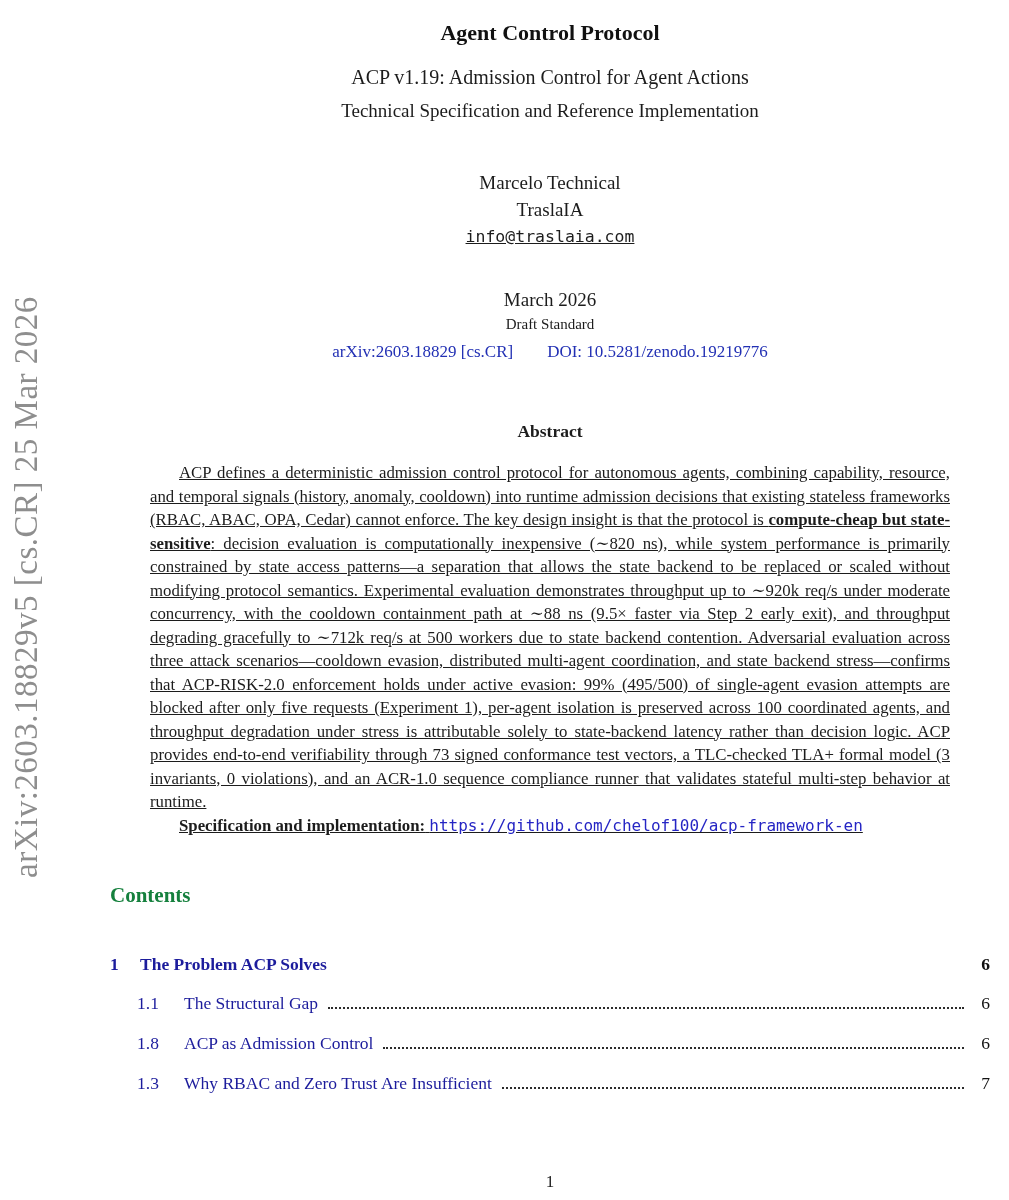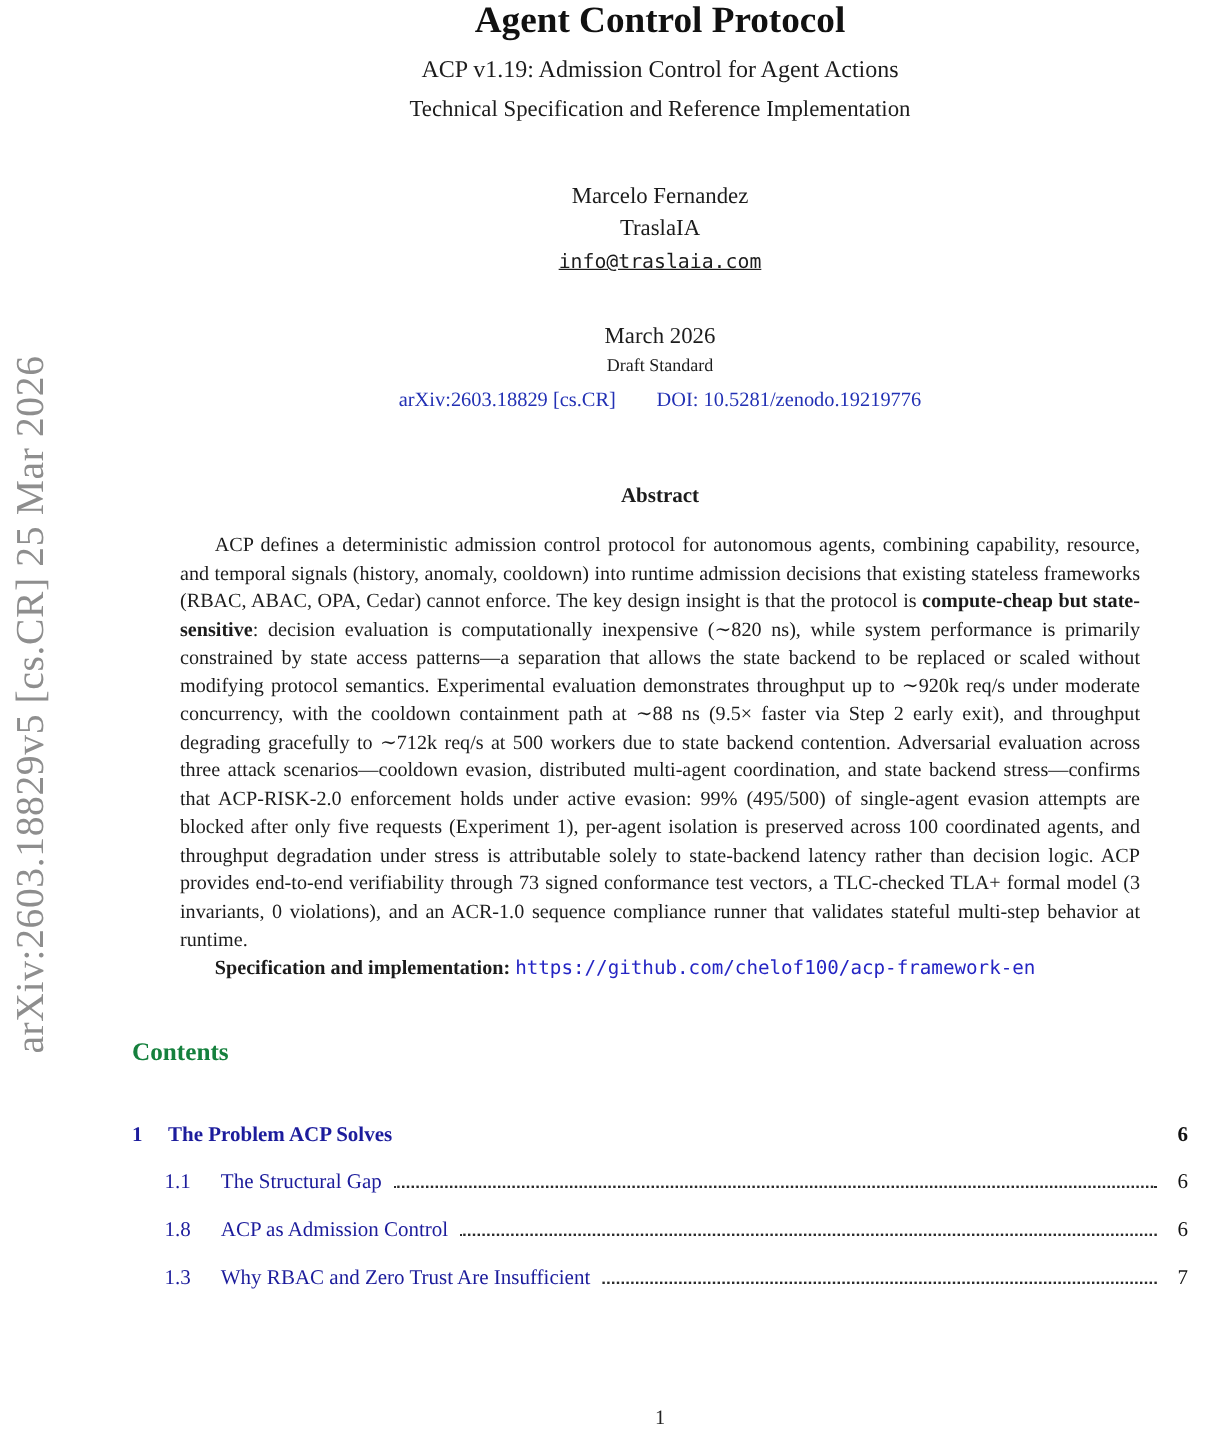--- a/index.html
+++ b/index.html
@@ -24,22 +24,22 @@
     color: var(--watermark-gray, #8e8e8e);
     white-space: nowrap;
     letter-spacing: 0.5px;
   }
 
   .main { position: absolute; top: 0; left: 110px; width: 880px; }
 
   .center { text-align: center; }
 
   .paper-title {
-    margin: 0; padding-top: 0;
-    font-size: 31px; font-weight: bold;
+    margin: 16px; padding-top: 0;
+    font-size: 22px; font-weight: bold;
     line-height: 34px;
     color: var(--title-text, #111111);
   }
   .subtitle1 { margin-top: 13px; font-size: 20px; }
   .subtitle2 { margin-top: 11px; font-size: 19px; }
 
   .author-block { margin-top: 47px; font-size: 19px; line-height: 27px; }
   .mono { font-family: "DejaVu Sans Mono", "Liberation Mono", monospace; font-size: 16.5px; text-decoration: underline; }
   a, .link { text-decoration: none; }
   .url-blue { color: var(--url-blue, #2525c4); }
@@ -55,20 +55,21 @@
     margin-top: 57px;
     font-size: 17.5px; font-weight: bold;
     text-align: center;
   }
   .abstract-body {
     margin: 19px auto 0 auto;
     width: 800px;
     font-size: 16.8px;
     line-height: 23.5px;
     text-align: justify;
+    text-decoration: underline;
   }
   .abstract-body p { margin: 0; text-indent: 29px; }
   .spec-line { margin-top: 0; }
   .spec-line .mono { font-size: 16px; }
 
   .contents-heading {
     margin-top: 46px;
     font-size: 21px; font-weight: bold;
     color: #15803d;
   }
@@ -105,21 +106,21 @@
   <div class="watermark">arXiv:2603.18829v5  [cs.CR]  25 Mar 2026</div>
 
   <div class="main">
     <div class="center">
       <h1 class="paper-title">Agent Control Protocol</h1>
       <div class="subtitle1">ACP v1.19: Admission Control for Agent Actions</div>
       <div class="subtitle2">Technical Specification and Reference Implementation</div>
     </div>
 
     <div class="author-block center">
-      <div>Marcelo Fernandez</div>
+      <div>Marcelo Technical</div>
       <div>TraslaIA</div>
       <div class="mono">info@traslaia.com</div>
     </div>
 
     <div class="date-block center">
       <div>March 2026</div>
       <div class="status-line">Draft Standard</div>
       <div class="ids-line">
         <span class="link-blue link">arXiv:2603.18829 [cs.CR]</span><span class="sep"></span><span class="link-blue link">DOI: 10.5281/zenodo.19219776</span>
       </div>

